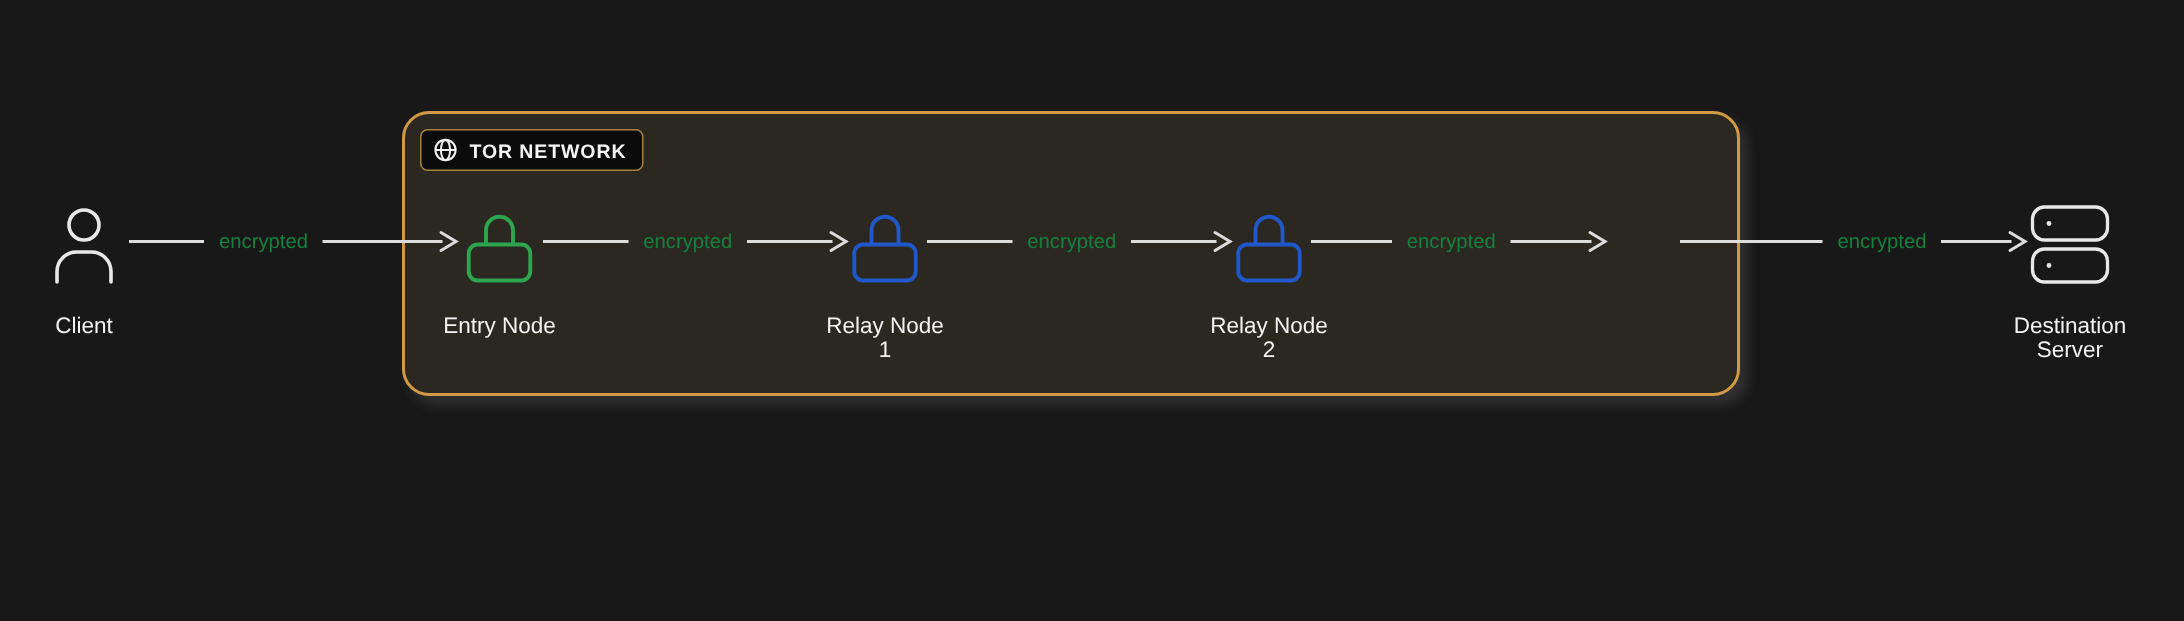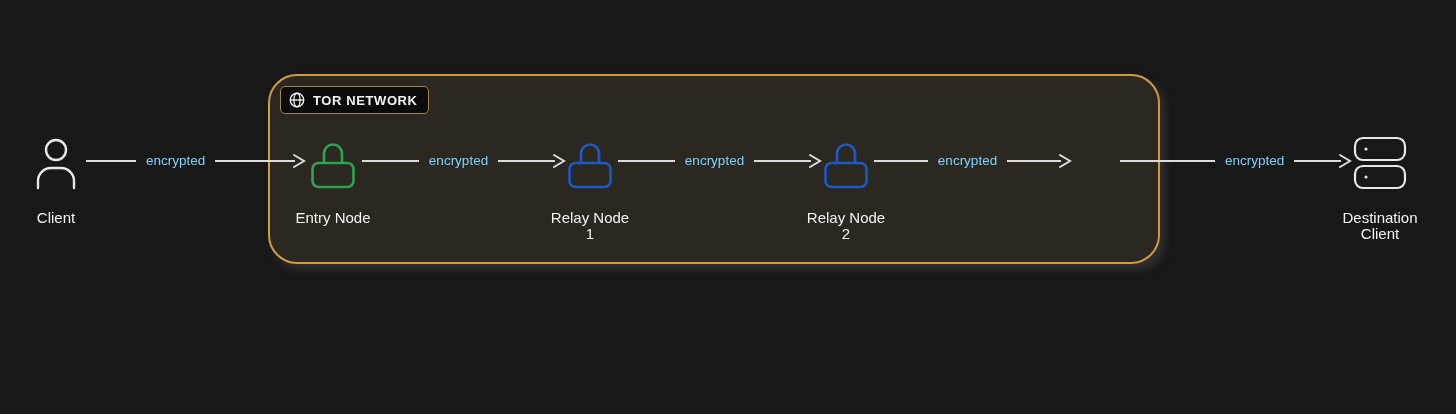--- a/index.html
+++ b/index.html
@@ -9,21 +9,21 @@
     background:#181818;
     overflow:hidden;
     font-family:"Liberation Sans", sans-serif;
     color:#f3f3f3;
   }
   
   .tor-box{
     position:absolute;
     left:268px;top:74px;width:892px;height:190px;
     border:2px solid #d29a44;
-    border-radius:29px;
+    border-radius:18px;
     background:#2b2821;
     box-shadow:5px 6px 8px rgba(125,125,125,0.25);
     box-sizing:border-box;
   }
   .tor-label{
     position:absolute;
     left:10px;top:10px;
     display:flex;align-items:center;gap:7px;
     background:#0b0b0b;
     border:1px solid #a5813f;
@@ -53,21 +53,21 @@
   
   .arrow{
     position:absolute;top:152px;height:18px;
     display:flex;align-items:center;
   }
   .arrow .line{
     flex:1;height:0;border-top:2px solid #dcdcdc;
   }
   .arrow-label{
     margin:16px 10px;
-    font-size:13.5px;color:#7dd3fc;
+    font-size:13.5px;color:#15803d;
     transform:translateY(-1px);
     white-space:nowrap;
   }
   .arrow .head{margin-left:-3px;flex:0 0 auto;}
   .arrow--1{left:86px;width:220px;}
   .arrow--1 .line:first-child{flex:0 0 50px;}
   .arrow--2{left:362px;width:204px;}
   .arrow--3{left:618px;width:204px;}
   .arrow--4{left:874px;width:198px;}
   .arrow--5{left:1120px;width:232px;}
@@ -186,16 +186,16 @@
   <div class="node node--dest">
     <span class="icon-wrap" style="color: rgb(232, 232, 232);">
       <svg width="54" height="54" viewBox="0 0 54 54" fill="none" stroke="currentColor" stroke-width="2.2">
         <rect x="2" y="2" width="50" height="22" rx="8"></rect>
         <rect x="2" y="30" width="50" height="22" rx="8"></rect>
         <circle cx="13" cy="13" r="1.6" fill="currentColor" stroke="none"></circle>
         <circle cx="13" cy="41" r="1.6" fill="currentColor" stroke="none"></circle>
       </svg>
     </span>
     <span class="node-label">Destination
-Client</span>
+Server</span>
   </div>
 
 </div>
 
 </body></html>

